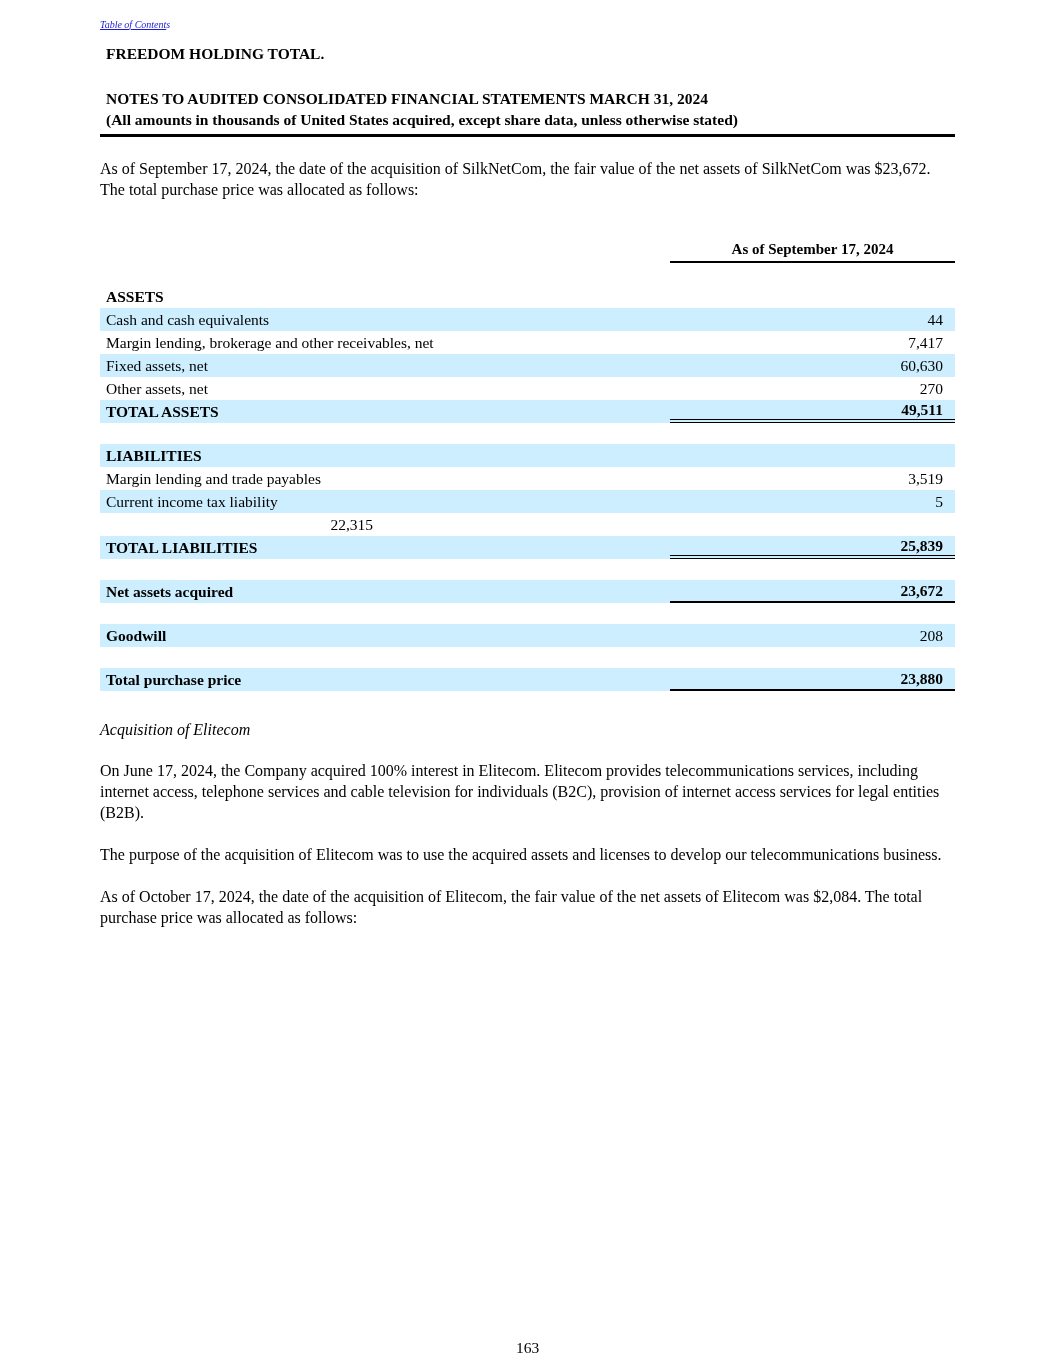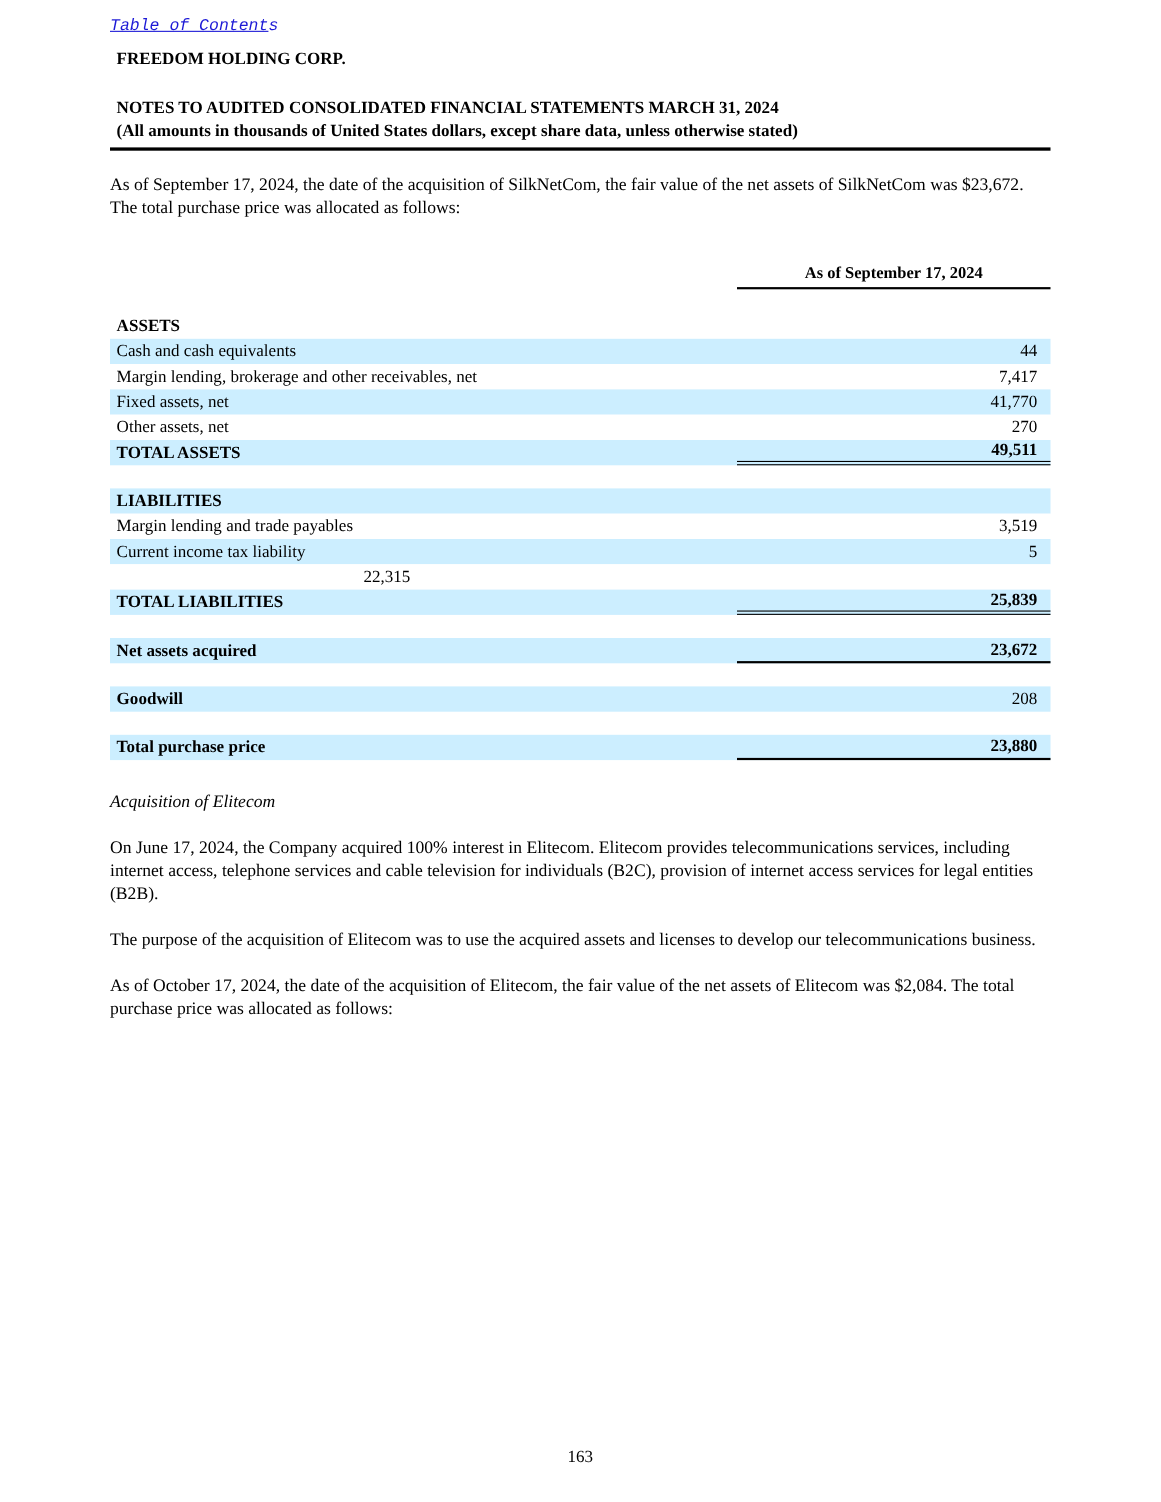--- a/index.html
+++ b/index.html
@@ -7,25 +7,24 @@
     width:1055px; height:1365px;
     background:#ffffff; color:#000000;
     font-family:"Liberation Serif", serif;
     position:relative;
     overflow:hidden;
   }
   .content { padding:14px 100px 0 100px; }
 
   .toc-link {
     font-style:italic;
-    font-size:15px;
+    font-size:10px;
     color:#1d1ad6;
     cursor:pointer;
     display:inline-block;
-    font-family:Liberation Mono, monospace;
   }
   .toc-link .u { text-decoration:underline; }
 
   .company-name {
     font-weight:bold;
     font-size:15.5px;
     margin-top:13px;
     padding-left:6px;
   }
 
@@ -94,36 +93,36 @@
 
   .section-heading {
     font-style:italic;
     font-size:16px;
     margin-top:30px;
   }
 
   .page-number {
     position:absolute;
     left:0; right:0;
-    bottom:31px;
+    bottom:8px;
     text-align:center;
     font-size:15.5px;
   }
 </style>
 </head>
 <body>
 
 <div class="content">
 
   <div class="toc-link"><span class="u">Table of Content</span><span>s</span></div>
 
-  <div class="company-name">FREEDOM HOLDING CORP.</div>
+  <div class="company-name">FREEDOM HOLDING TOTAL.</div>
 
   <div class="doc-title">NOTES TO AUDITED CONSOLIDATED FINANCIAL STATEMENTS MARCH 31, 2024</div>
-  <div class="doc-subtitle">(All amounts in thousands of United States dollars, except share data, unless otherwise stated)</div>
+  <div class="doc-subtitle">(All amounts in thousands of United States acquired, except share data, unless otherwise stated)</div>
   <div class="title-rule"></div>
 
   <div class="para">As of September 17, 2024, the date of the acquisition of SilkNetCom, the fair value of the net assets of SilkNetCom was $23,672. The total purchase price was allocated as follows:</div>
 
   <div class="fin-table">
 
     <div class="t-row header-row">
       <div class="t-label"></div>
       <div class="t-value">As of September 17, 2024</div>
     </div>
@@ -137,21 +136,21 @@
     <div class="t-row bg-blue">
       <div class="t-label">Cash and cash equivalents</div>
       <div class="t-value">44</div>
     </div>
     <div class="t-row bg-white">
       <div class="t-label">Margin lending, brokerage and other receivables, net</div>
       <div class="t-value">7,417</div>
     </div>
     <div class="t-row bg-blue">
       <div class="t-label">Fixed assets, net</div>
-      <div class="t-value">41,770</div>
+      <div class="t-value">60,630</div>
     </div>
     <div class="t-row bg-white">
       <div class="t-label">Other assets, net</div>
       <div class="t-value">270</div>
     </div>
     <div class="t-row bg-blue bold u-double">
       <div class="t-label">TOTAL ASSETS</div>
       <div class="t-value">49,511</div>
     </div>
 

